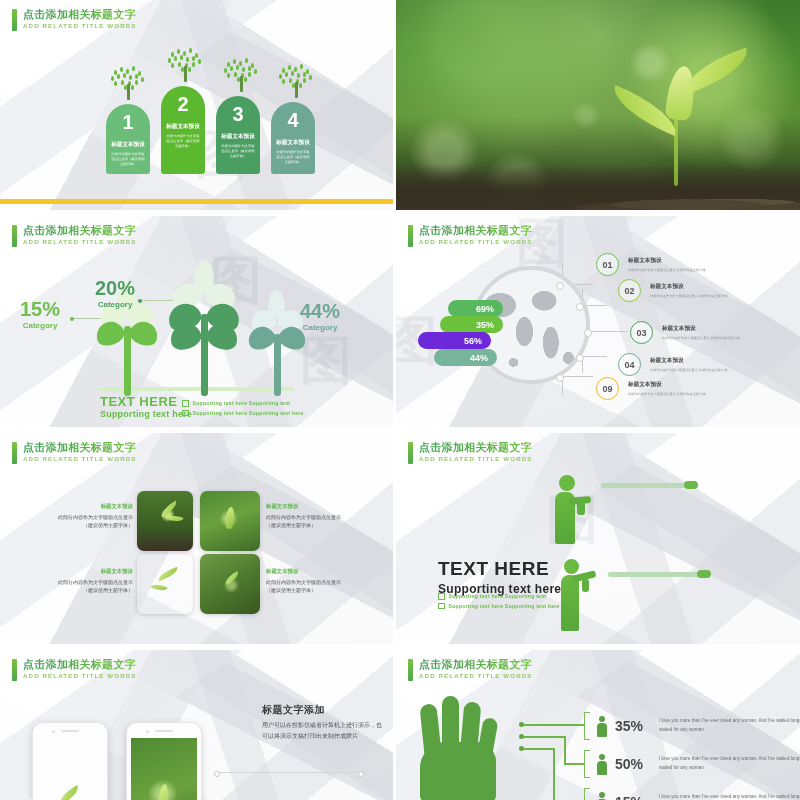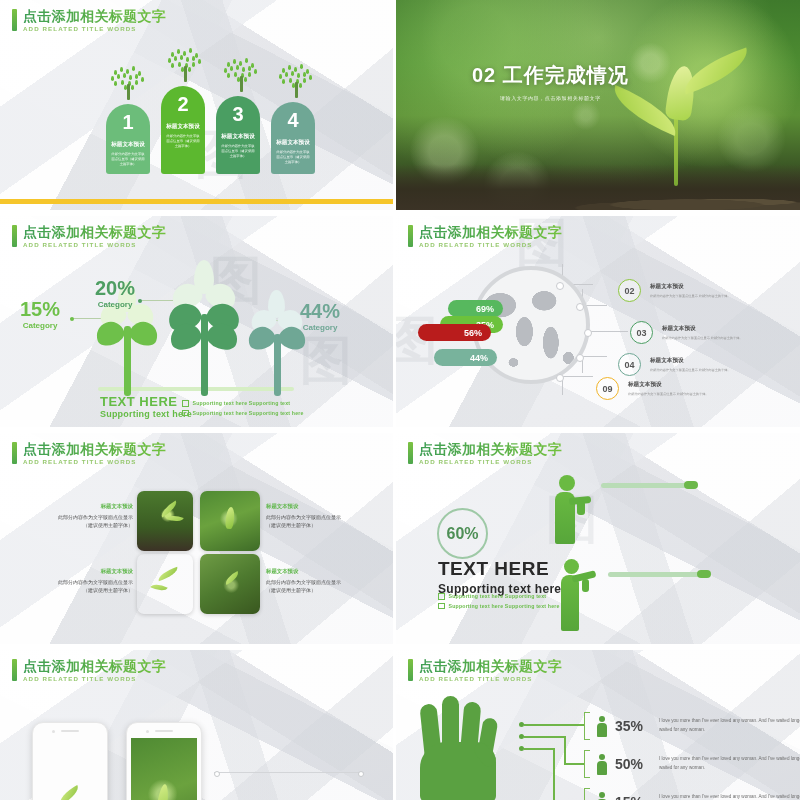--- a/index.html
+++ b/index.html
@@ -20,21 +20,21 @@
         background:
           linear-gradient(72deg, rgba(255,255,255,0) 0 54%, rgba(216,219,224,.45) 54% 63%, rgba(255,255,255,0) 63%),
           linear-gradient(-35deg, rgba(255,255,255,0) 0 60%, rgba(233,235,239,.7) 60% 78%, rgba(255,255,255,0) 78%),
           linear-gradient(140deg, rgba(255,255,255,0) 0 70%, rgba(211,214,220,.4) 70% 85%, rgba(255,255,255,0) 85%);
   }
 
   
   .hdr{position:absolute;left:12px;top:9px;display:flex;align-items:flex-start;z-index:6;}
   .hdr-bar{width:5px;height:22px;background:linear-gradient(180deg,#7dc242,#4da64d);margin-right:6px;border-radius:1px;}
   .hdr-txt{line-height:1;}
-  .hdr-main{font-size:14px;font-weight:bold;color:#52b54a;letter-spacing:.3px;white-space:nowrap;
+  .hdr-main{font-size:11px;font-weight:bold;color:#52b54a;letter-spacing:.3px;white-space:nowrap;
             background:linear-gradient(90deg,#3f9e55,#73c13f);-webkit-background-clip:text;background-clip:text;-webkit-text-fill-color:transparent;}
   .hdr-sub{font-size:6.2px;font-weight:bold;color:#96c86e;letter-spacing:1.1px;margin-top:3px;white-space:nowrap;}
 
   .wmk{position:absolute;font-size:52px;font-weight:bold;color:rgba(140,145,152,.13);
        letter-spacing:6px;pointer-events:none;user-select:none;z-index:2;}
 
   
   #s1{left:0;top:0;width:393px;height:210px;}
   .yellowbar{position:absolute;left:0;bottom:6px;width:393px;height:5px;background:#f5c52a;z-index:7;}
   .cards{position:absolute;left:98px;top:44px;width:230px;height:130px;z-index:4;}
@@ -330,27 +330,20 @@
   <div class="slide" id="s2">
     <div class="hero"></div>
     <div class="hero-blur"></div>
     <div class="hero-soil"></div>
     <div class="sprout">
       <div class="sp-stem"></div>
       <div class="leaf lf3"></div>
       <div class="leaf lf1"></div>
       <div class="leaf lf2"></div>
     </div>
-    <div class="hero-title">
-      <div class="t">
-        <span>02</span>
-        <span>工作完成情况</span>
-      </div>
-      <div class="s">请输入文字内容，点击添加相关标题文字</div>
-    </div>
   </div>
 
   <div class="slide" id="s3">
     <div class="poly"></div>
     <div class="wmk" style="left:210px;top:30px;">图</div>
     <div class="wmk" style="left:300px;top:110px;">图</div>
     <div class="hdr">
       <div class="hdr-bar"></div>
       <div class="hdr-txt">
         <div class="hdr-main">点击添加相关标题文字</div>
@@ -439,35 +432,42 @@
       <div class="hdr-txt">
         <div class="hdr-main">点击添加相关标题文字</div>
         <div class="hdr-sub">ADD RELATED  TITLE WORDS</div>
       </div>
     </div>
 
     <div class="globe"></div>
 
     <div class="gbar" style="left:52px;top:84px;width:46px;background:#57b85e;">69%</div>
     <div class="gbar" style="left:44px;top:100px;width:54px;background:#6cc23c;">35%</div>
-    <div class="gbar" style="left:22px;top:108px;width:64px;background:#b91c1c;">56%</div>
+    <div class="gbar" style="left:22px;top:116px;width:64px;background:#6d28d9;">56%</div>
     <div class="gbar" style="left:38px;top:133px;width:54px;background:#78b39c;">44%</div>
 
     <div class="gdot" style="left:160px;top:66px;"></div>
     <div class="gdot" style="left:180px;top:87px;"></div>
     <div class="gdot" style="left:188px;top:113px;"></div>
     <div class="gdot" style="left:180px;top:138px;"></div>
     <div class="gdot" style="left:160px;top:158px;"></div>
 
     <div class="gline" style="left:166px;top:48px;width:30px;height:20px;"></div>
     <div class="gline" style="left:186px;top:73px;width:24px;height:16px;"></div>
     <div class="gline2" style="left:192px;top:115px;width:40px;"></div>
     <div class="gline" style="left:186px;top:140px;width:24px;height:16px;border-bottom:none;border-top:1px solid #c7c9cd;"></div>
     <div class="gline" style="left:166px;top:160px;width:30px;height:18px;border-bottom:none;border-top:1px solid #c7c9cd;"></div>
 
+    <div class="gitem" style="left:200px;top:37px;">
+      <div class="gnum" style="border-color:#6dbb55;">01</div>
+      <div class="gtxt">
+          <div class="a">标题文本预设</div>
+      <div class="b">此部分内容作为文字版面点位显示    此部分内容主题字体。</div>
+        </div>
+    </div>
     <div class="gitem" style="left:222px;top:63px;">
       <div class="gnum" style="border-color:#8dc63f;">02</div>
       <div class="gtxt">
           <div class="a">标题文本预设</div>
       <div class="b">此部分内容作为文字版面点位显示    此部分内容主题字体。</div>
         </div>
     </div>
     <div class="gitem" style="left:234px;top:105px;">
       <div class="gnum" style="border-color:#4b9e63;">03</div>
       <div class="gtxt">
@@ -546,21 +546,20 @@
     <div class="poly"></div>
     <div class="wmk" style="left:150px;top:52px;">图</div>
     <div class="hdr">
       <div class="hdr-bar"></div>
       <div class="hdr-txt">
         <div class="hdr-main">点击添加相关标题文字</div>
         <div class="hdr-sub">ADD RELATED  TITLE WORDS</div>
       </div>
     </div>
 
-    <div class="ringpct" style="left:41px;top:75px;">60%</div>
 
     <div class="bigtxt" style="left:42px;top:126px;">
       <div class="a">TEXT HERE</div>
       <div class="b">Supporting text here</div>
     </div>
     <div class="bullets" style="left:42px;bottom:32px;">
       <div class="bl">
           <span class="bx"></span>
           <span>Supporting text here Supporting text</span>
         </div>
@@ -612,20 +611,24 @@
     <div class="phone" style="left:126px;top:72px;">
       <div class="ph-spk"></div>
       <div class="ph-cam"></div>
       <div class="ph-screen">
         <div class="img-b">
           <div class="sprig" style="left:26px;top:46px;width:10px;height:44px;transform:rotate(8deg);border-radius:70% 70% 30% 30%;"></div>
         </div>
       </div>
     </div>
 
+    <div class="s7-txt">
+      <div class="a">标题文字添加</div>
+      <div class="b">用户可以在投影仪或者计算机上进行演示，也可以将演示文稿打印出来制作成胶片</div>
+    </div>
     <div class="s7-rule">
         <i style="left:0;"></i>
         <i style="right:0;"></i>
       </div>
   </div>
 
   <div class="slide" id="s8">
     <div class="poly"></div>
     <div class="hdr">
       <div class="hdr-bar"></div>

